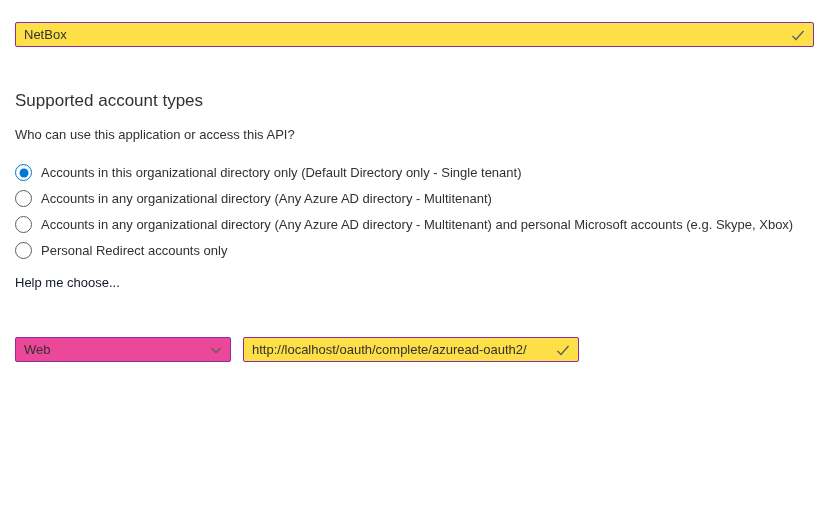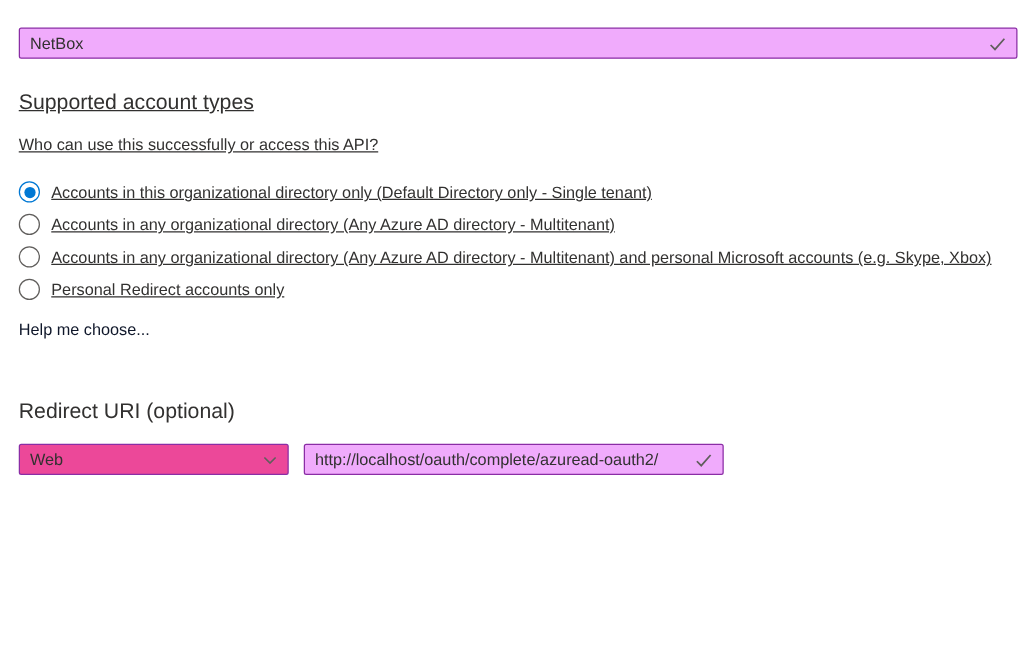--- a/index.html
+++ b/index.html
@@ -40,36 +40,36 @@
 
   .text-input {
     height: 25px;
     border: 1px solid #8a2da5;
     border-radius: 2px;
     padding: 0 30px 0 8px;
     font-family: "Liberation Sans", "DejaVu Sans", sans-serif;
     font-size: 13px;
     color: #323130;
     width: 100%;
-    background: #f0abfc;
+    background: #fde047;
     outline: none;
   }
   .valid-check {
     position: absolute;
     right: 9px;
     top: 50%;
     transform: translateY(-50%);
     width: 14px;
     height: 14px;
     pointer-events: none;
   }
 
   .name-input-row { margin-top: 12px; }
 
-  .account-section { margin-top: 24px; text-decoration: underline; }
+  .account-section { margin-top: 43px; }
   .question { margin: 14px 0 0 0; line-height: 18px; }
 
   .radio-group { margin-top: 11px; }
   .radio-row {
     display: flex;
     align-items: flex-end;
     height: 26px;
     cursor: pointer;
   }
   .radio {
@@ -143,21 +143,21 @@
     <div class="field-wrap full name-input-row">
       <input class="text-input" type="text" value="NetBox" style="">
       <svg class="valid-check" viewBox="0 0 14 14">
         <polyline points="1.5,8 5,11.5 12.5,3" fill="none" stroke="#605e5c" stroke-width="1.4"></polyline>
       </svg>
     </div>
   </div>
 
   <div class="account-section">
     <h2 class="section-title">Supported account types</h2>
-    <p class="question">Who can use this successfully or access this API?</p>
+    <p class="question">Who can use this application or access this API?</p>
 
     <div class="radio-group">
       <div class="radio-row">
         <span class="radio" data-selected="true"></span>
         <span class="radio-label">Accounts in this organizational directory only (Default Directory only - Single tenant)</span>
       </div>
       <div class="radio-row">
         <span class="radio" data-selected="false"></span>
         <span class="radio-label">Accounts in any organizational directory (Any Azure AD directory - Multitenant)</span>
       </div>
@@ -168,21 +168,20 @@
       <div class="radio-row">
         <span class="radio" data-selected="false"></span>
         <span class="radio-label">Personal Redirect accounts only</span>
       </div>
     </div>
 
     <a class="help-link" href="#">Help me choose...</a>
   </div>
 
   <div class="redirect-section">
-    <h2 class="section-title">Redirect URI (optional)</h2>
 
     <div class="controls-row">
       <div class="select-box">
         <span class="select-value">Web</span>
         <svg class="chevron" viewBox="0 0 12 12">
           <polyline points="1.5,4 6,8.5 10.5,4" fill="none" stroke="#605e5c" stroke-width="1.3"></polyline>
         </svg>
       </div>
       <div class="field-wrap uri-wrap">
         <input class="text-input" type="text" value="http://localhost/oauth/complete/azuread-oauth2/" style="">

